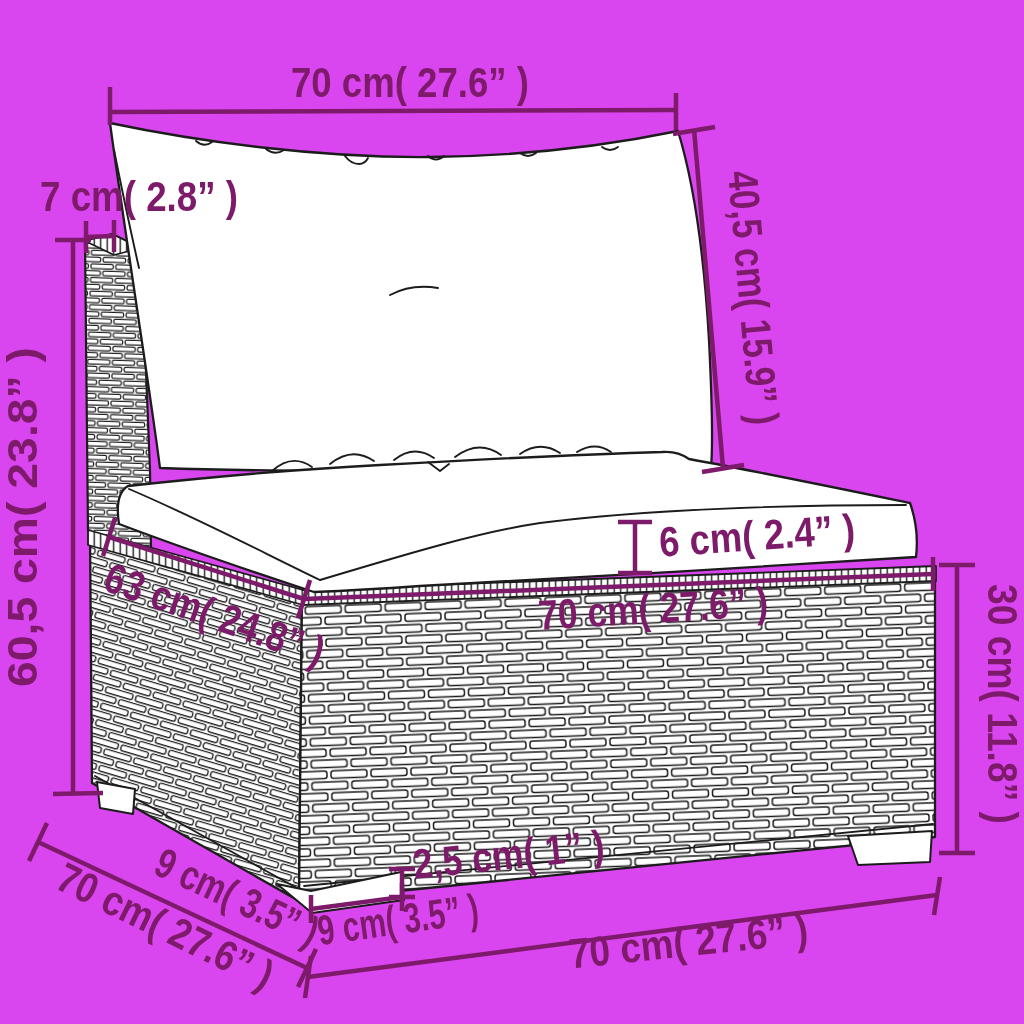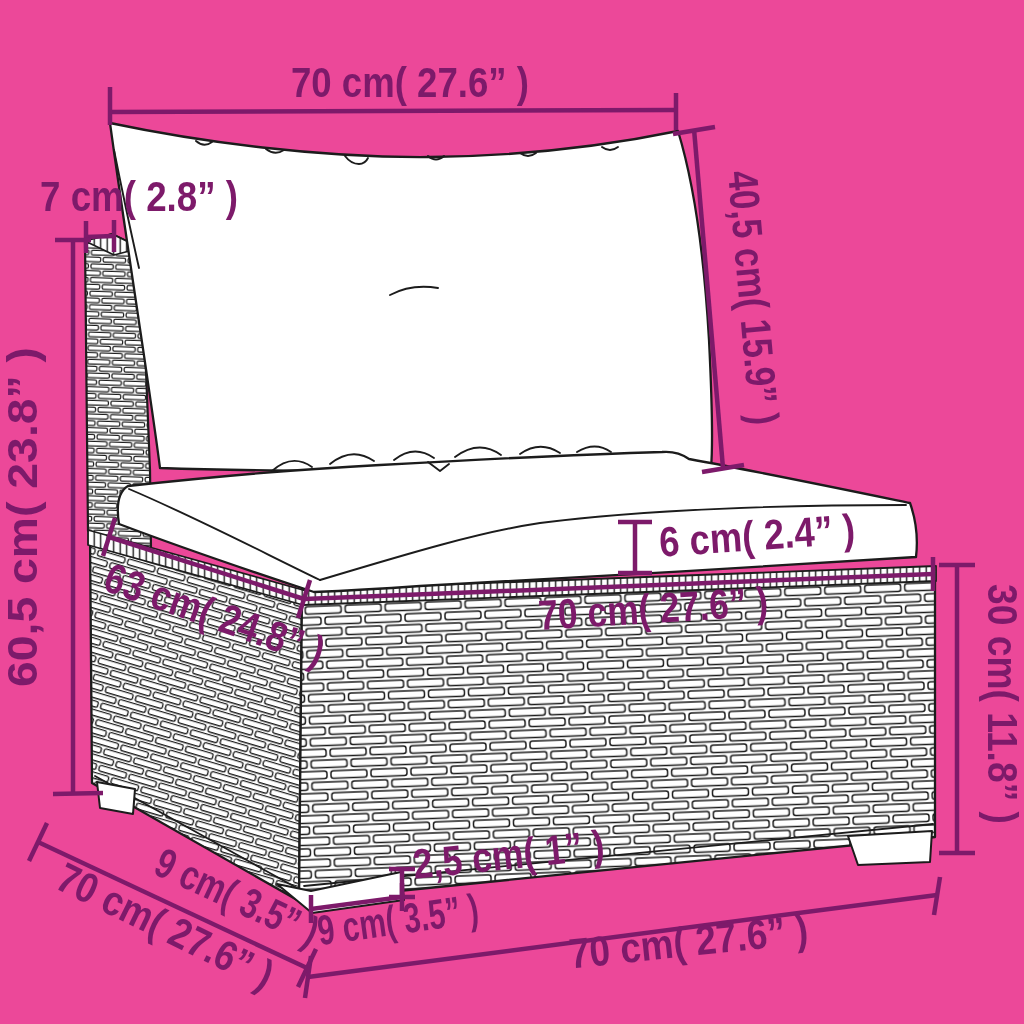--- a/index.html
+++ b/index.html
@@ -1,16 +1,16 @@
 <!DOCTYPE html>
 <html><head>
 <meta charset="utf-8">
 <style>
   html,body{margin:0;padding:0;background:#ffffff;}
-  .stage{width:1024px;height:1024px;position:relative;background:#ec4899;overflow:hidden;}
+  .stage{width:1024px;height:1024px;position:relative;background:#d946ef;overflow:hidden;}
   svg{display:block;}
   .dim-text{
     font-family:"Liberation Sans","DejaVu Sans",sans-serif;
     font-weight:bold;
     font-size:42px;
     fill:#7d1a6a;
   }
 </style>
 </head>
 <body>

